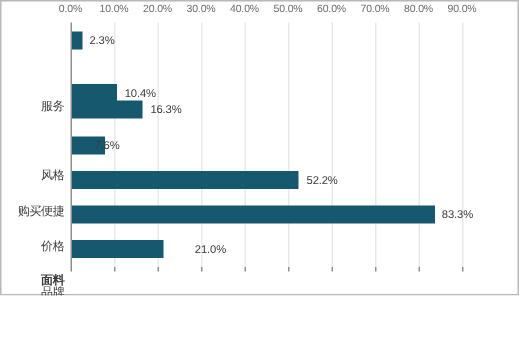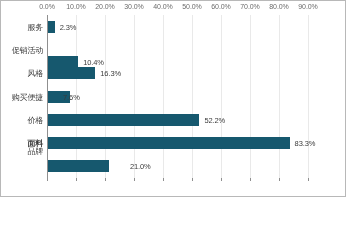--- a/index.html
+++ b/index.html
@@ -47,20 +47,21 @@
     height: 163px;
   }
   .cat-label {
     position: absolute;
     right: 4px;
     font-size: 8px;
     color: #3b3b3b;
     white-space: nowrap;
     transform: translateY(-50%);
     letter-spacing: -0.2px;
+    margin-top: 44px;
   }
 
   
   #plot-area {
     position: absolute;
     left: 46px;
     top: 14px;
     width: 294px;
     height: 163px;
   }
@@ -128,21 +129,20 @@
       <span class="x-tick-label" style="left: 162px;">40.0%</span>
       <span class="x-tick-label" style="left: 191px;">50.0%</span>
       <span class="x-tick-label" style="left: 220px;">60.0%</span>
       <span class="x-tick-label" style="left: 249px;">70.0%</span>
       <span class="x-tick-label" style="left: 278px;">80.0%</span>
       <span class="x-tick-label" style="left: 307px;">90.0%</span>
     </div>
 
   <div id="category-labels">
       <span class="cat-label" style="top: 11.6429px; color: rgb(59, 59, 59);">服务</span>
-      <span class="cat-label" style="top: 34.9286px; color: rgb(59, 59, 59);">促销活动</span>
       <span class="cat-label" style="top: 58.2143px; color: rgb(59, 59, 59);">风格</span>
       <span class="cat-label" style="top: 81.5px; color: rgb(59, 59, 59);">购买便捷</span>
       <span class="cat-label" style="top: 104.786px; color: rgb(59, 59, 59);">价格</span>
       <span class="cat-label" style="top: 128.071px; color: rgb(59, 59, 59); font-weight: bold;">面料</span>
       <span class="cat-label" style="top: 136px; color: rgb(59, 59, 59);">品牌</span>
     </div>
 
   <div id="plot-area">
     <div id="gridlines-layer">
         <div class="gridline" style="left: 29px; background: rgb(233, 233, 233);"></div>

